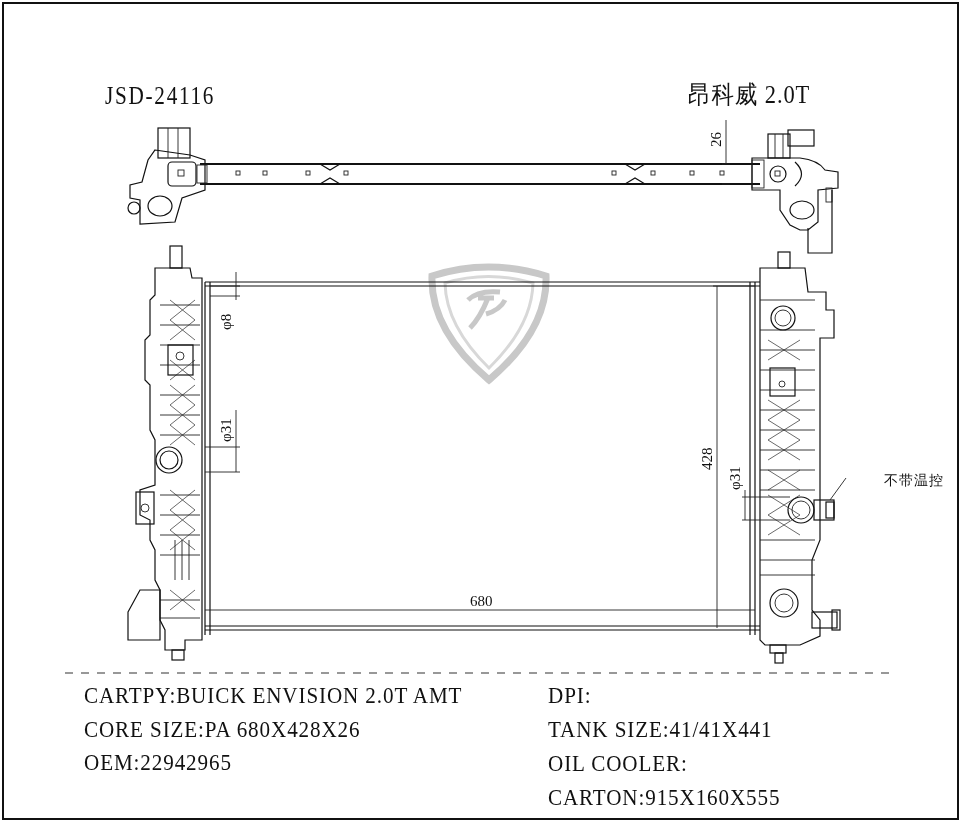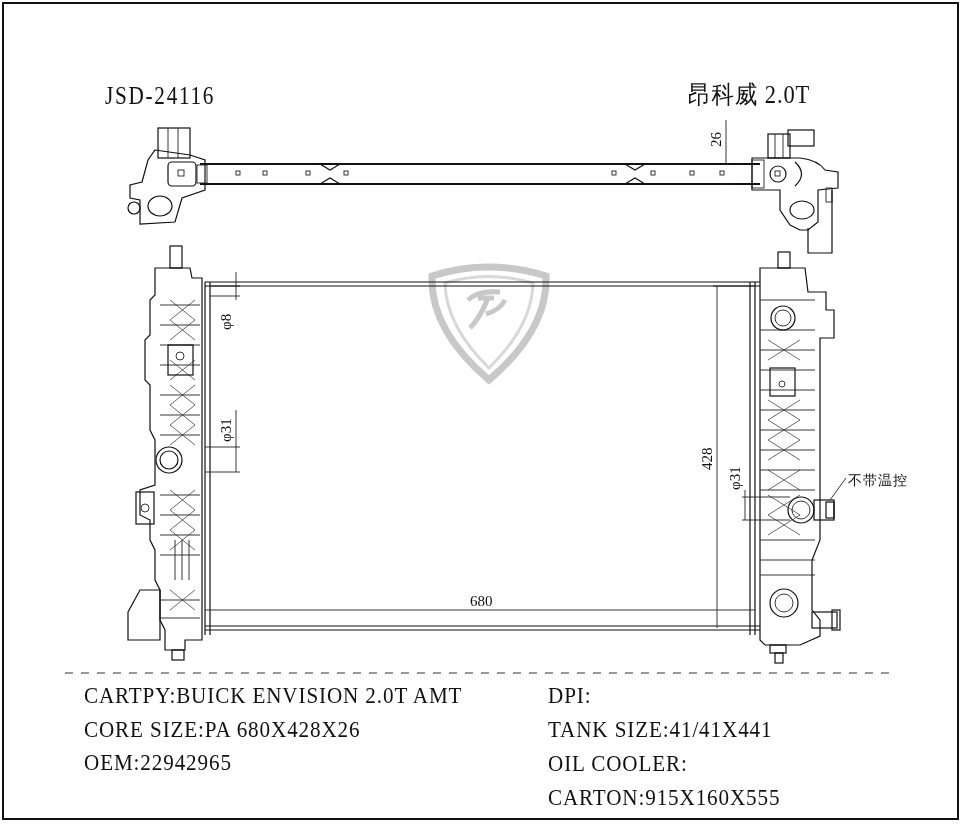--- a/index.html
+++ b/index.html
@@ -3,21 +3,21 @@
 <meta charset="utf-8">
 <style>
   html, body { margin: 0; padding: 0; background: #ffffff; }
   body { width: 964px; height: 827px; position: relative; overflow: hidden; }
   .frame { position: absolute; left: 2px; top: 2px; width: 957px; height: 818px; border: 2px solid #111; box-sizing: border-box; background: #fff; }
   svg.drawing { position: absolute; left: 0; top: 0; }
   .label { position: absolute; font-family: "Liberation Serif", "DejaVu Serif", serif; color: #111; white-space: nowrap; letter-spacing: 1px; }
   .part-no { left: 105px; top: 82px; font-size: 25px; letter-spacing: 2px; transform: scaleX(0.85); transform-origin: left top; }
   .model { left: 688px; top: 78px; font-size: 25px; transform: scaleX(0.9); transform-origin: left top; }
   .spec { font-size: 24px; transform: scaleX(0.88); transform-origin: left top; }
-  .note-cn { left: 848px; top: 472px; font-size: 14px; letter-spacing: 1px; }
+  .note-cn { left: 884px; top: 472px; font-size: 14px; letter-spacing: 1px; }
   .dim { font-family: "Liberation Serif", "DejaVu Serif", serif; font-size: 15px; fill: #111; }
   .ln { stroke: #111; stroke-width: 1.2; fill: none; }
   .thick { stroke: #111; stroke-width: 2.2; fill: none; }
   .thin { stroke: #222; stroke-width: 0.9; fill: none; }
   .fin { stroke: #444; stroke-width: 0.8; fill: none; }
   .wm { stroke: #c8c8c8; stroke-width: 7; fill: none; }
 </style>
 </head>
 <body>
 

